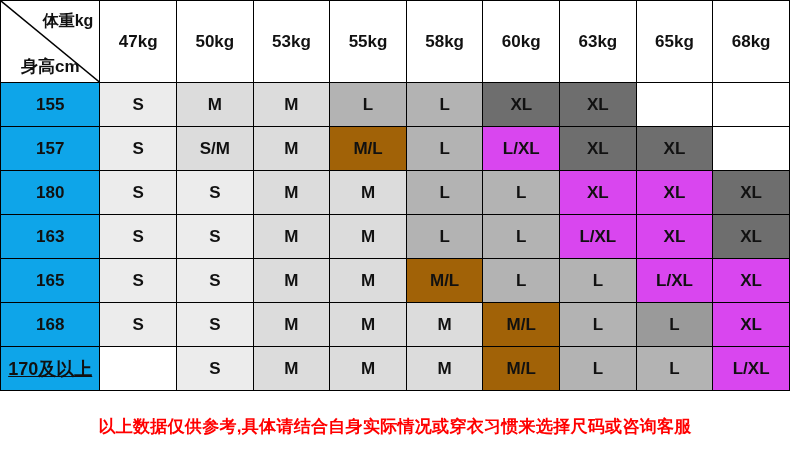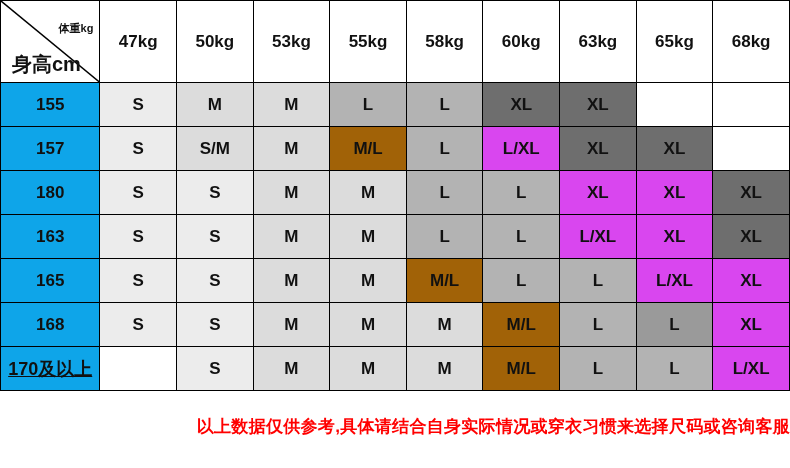--- a/index.html
+++ b/index.html
@@ -47,31 +47,31 @@
     border: 1px solid #000000;
   }
   th.corner .diag {
     position: absolute;
     left: 0; top: 0;
     width: 100%; height: 100%;
     pointer-events: none;
   }
   th.corner .lbl-weight {
     position: absolute;
-    top: 20px;
+    top: 10px;
     right: 6px;
-    font-size: 11px;
+    font-size: 16px;
     font-weight: bold;
     letter-spacing: 0px;
   }
   th.corner .lbl-height {
     position: absolute;
     bottom: 4px;
-    left: 11px;
-    font-size: 20px;
+    left: 20px;
+    font-size: 17px;
     font-weight: bold;
     letter-spacing: 0px;
   }
   th.weight-head {
     font-size: 18px;
     font-weight: bold;
     background: #ffffff;
   }
   
   tr.data-row { height: 44px; }
@@ -93,21 +93,21 @@
   .s0 { background: #ffffff; color: #111111; }
   .s1 { background: #ececec; color: #111111; }
   .s2 { background: #dcdcdc; color: #111111; }
   .s3 { background: #a16207; color: #111111; }
   .s4 { background: #b3b3b3; color: #111111; }
   .s5 { background: #9a9a9a; color: #111111; }
   .s6 { background: #d946ef; color: #111111; margin-top: 16px; }
   .s7 { background: #6e6e6e; color: #111111; }
 
   .footnote {
-    text-align: right;
+    text-align: center;
     color: #ff0000;
     font-size: 17px;
     font-weight: bold;
     line-height: 1.2;
     padding-top: 26px;
     letter-spacing: 0.3px;
   }
 </style>
 </head>
 <body>

